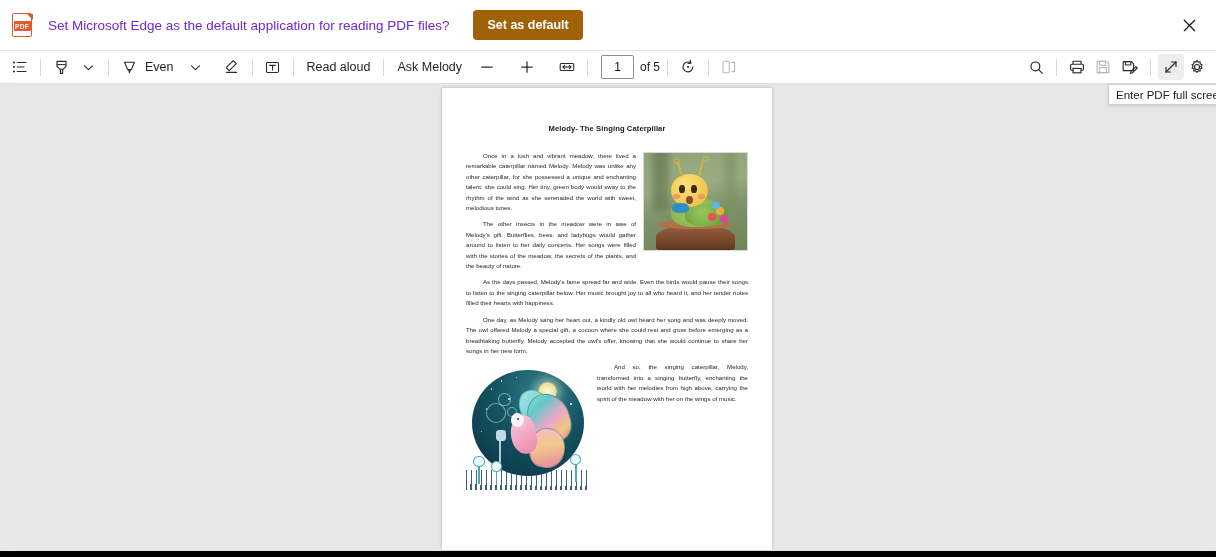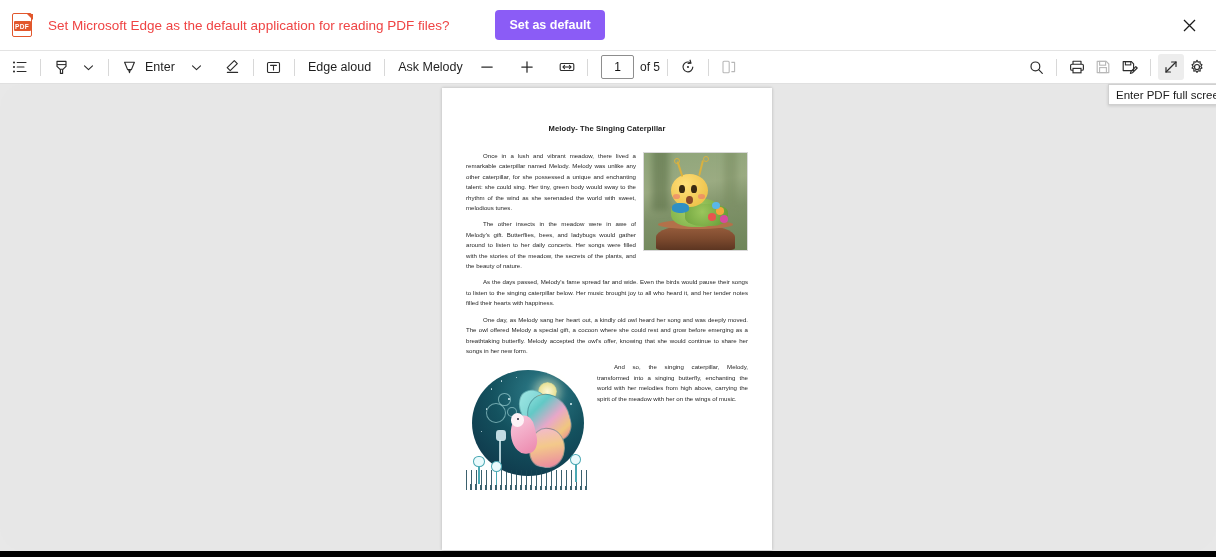--- a/index.html
+++ b/index.html
@@ -52,28 +52,28 @@
     border-radius: 1px;
     color: #fff;
     font-size: 6.5px; font-weight: bold;
     letter-spacing: .3px;
     display: flex; align-items: center; justify-content: center;
     font-family: "Liberation Sans", sans-serif;
   }
   .notif-text {
     margin-left: 14px;
     font-size: 13.5px;
-    color: #ef4444;
+    color: #6d28d9;
     white-space: nowrap;
   }
   .set-default-btn {
-    margin-left: 46px;
+    margin-left: 24px;
     height: 30px;
     padding: 0 14px;
-    background: #8b5cf6;
+    background: #a16207;
     color: #ffffff;
     border: none;
     border-radius: 4px;
     font-size: 12.5px;
     font-weight: bold;
     font-family: "Liberation Sans", sans-serif;
     cursor: pointer;
     white-space: nowrap;
   }
   .notif-close {
@@ -422,21 +422,21 @@
       </div>
 
       <div class="tb-sep"></div>
 
       <div class="tb-btn">
         <svg width="17" height="17" viewBox="0 0 17 17">
           <path d="M3.6 3.2 H13.4 L10.4 10.6 H6.6 Z" fill="none" stroke="#2b2b2b" stroke-width="1.15" stroke-linejoin="round"></path>
           <path d="M7.6 10.6 L8.5 13.6 L9.4 10.6" fill="none" stroke="#2b2b2b" stroke-width="1.15" stroke-linejoin="round"></path>
         </svg>
       </div>
-      <span class="tb-label" style="margin-left:3px;">Enter</span>
+      <span class="tb-label" style="margin-left:3px;">Even</span>
       <div class="tb-btn chev" style="margin-left:9px;">
         <svg width="11" height="11" viewBox="0 0 11 11">
           <path d="M1.5 3.8 L5.5 7.6 L9.5 3.8" stroke="#2b2b2b" stroke-width="1.1" fill="none" stroke-linecap="round" stroke-linejoin="round"></path>
         </svg>
       </div>
 
       <div class="tb-btn" style="margin-left:10px;">
         <svg width="18" height="18" viewBox="0 0 18 18">
           <path d="M6.2 12.6 L3.2 9.6 L10.3 2.6 L13.3 5.6 Z" fill="none" stroke="#2b2b2b" stroke-width="1.15" stroke-linejoin="round"></path>
           <path d="M3.4 14.4 H13.6" stroke="#2b2b2b" stroke-width="1.15" stroke-linecap="round"></path>
@@ -447,21 +447,21 @@
 
       <div class="tb-btn">
         <svg width="17" height="17" viewBox="0 0 17 17">
           <rect x="2.5" y="3.5" width="12" height="10" rx="1.2" fill="none" stroke="#2b2b2b" stroke-width="1.1"></rect>
           <path d="M5.6 6.4 H11.4 M8.5 6.4 V10.9" stroke="#2b2b2b" stroke-width="1.1" stroke-linecap="round"></path>
         </svg>
       </div>
 
       <div class="tb-sep"></div>
 
-      <span class="tb-label" style="padding:0 6px;cursor:pointer;">Edge aloud</span>
+      <span class="tb-label" style="padding:0 6px;cursor:pointer;">Read aloud</span>
 
       <div class="tb-sep"></div>
 
       <span class="tb-label" style="padding:0 6px;cursor:pointer;">Ask Melody</span>
     </div>
 
     <div class="tb-center">
       <div class="tb-btn" style="margin-right:14px;">
         <svg width="16" height="16" viewBox="0 0 16 16">
           <path d="M2.8 8 H13.2" stroke="#2b2b2b" stroke-width="1.25" stroke-linecap="round"></path>

